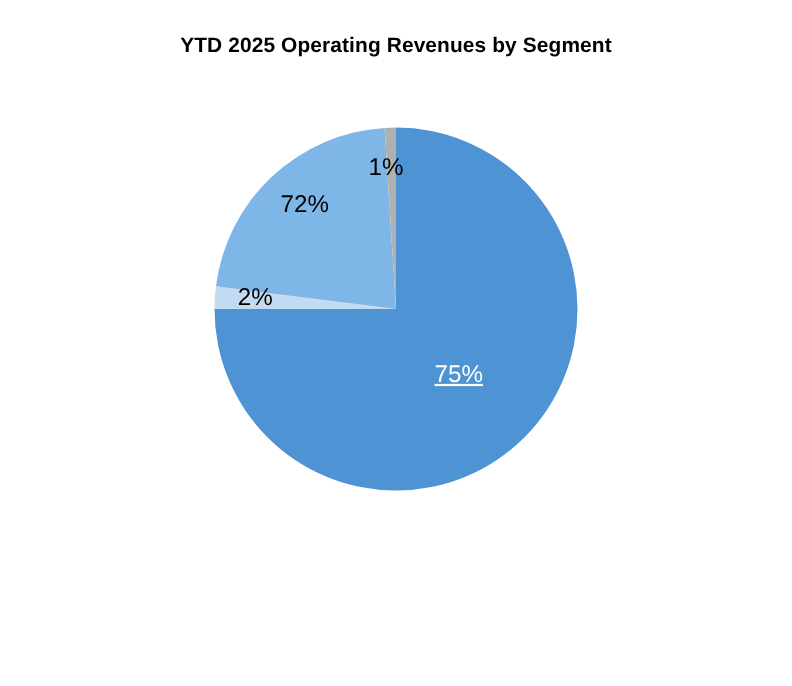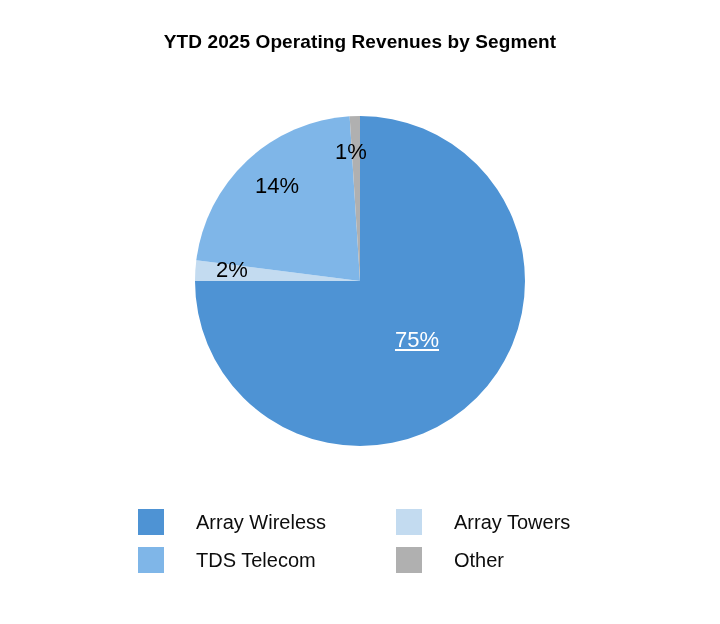--- a/index.html
+++ b/index.html
@@ -101,37 +101,19 @@
       <g id="pie-slices">
           <path d="M 360 281 L 360 116 A 165 165 0 1 1 195 281 Z" fill="#4e93d4"></path>
           <path d="M 360 281 L 195 281 A 165 165 0 0 1 196.30107428311115 260.32001646188985 Z" fill="#c3dbf0"></path>
           <path d="M 360 281 L 196.30107428311115 260.32001646188985 A 165 165 0 0 1 349.63956427766317 116.32558980933518 Z" fill="#7fb6e8"></path>
           <path d="M 360 281 L 349.63956427766317 116.32558980933518 A 165 165 0 0 1 359.99999999999994 116 Z" fill="#b0b0b0"></path>
         </g>
     </svg>
     <div id="pie-labels">
         <div class="slice-label light" style="left: 417px; top: 340px; color: rgb(255, 255, 255);">75%</div>
         <div class="slice-label dark" style="left: 232px; top: 270px; color: rgb(0, 0, 0);">2%</div>
-        <div class="slice-label dark" style="left: 277px; top: 186px; color: rgb(0, 0, 0);">14%</div>
+        <div class="slice-label dark" style="left: 277px; top: 186px; color: rgb(0, 0, 0);">72%</div>
         <div class="slice-label dark" style="left: 351px; top: 152px; color: rgb(0, 0, 0);">1%</div>
       </div>
   </div>
 
-  <div id="legend">
-      <div class="legend-item">
-        <span class="legend-swatch" style="background: rgb(78, 147, 212);"></span>
-        <span class="legend-label">Array Wireless</span>
-      </div>
-      <div class="legend-item">
-        <span class="legend-swatch" style="background: rgb(195, 219, 240);"></span>
-        <span class="legend-label">Array Towers</span>
-      </div>
-      <div class="legend-item">
-        <span class="legend-swatch" style="background: rgb(127, 182, 232);"></span>
-        <span class="legend-label">TDS Telecom</span>
-      </div>
-      <div class="legend-item">
-        <span class="legend-swatch" style="background: rgb(176, 176, 176);"></span>
-        <span class="legend-label">Other</span>
-      </div>
-    </div>
 
 </div>
 
 </body></html>

